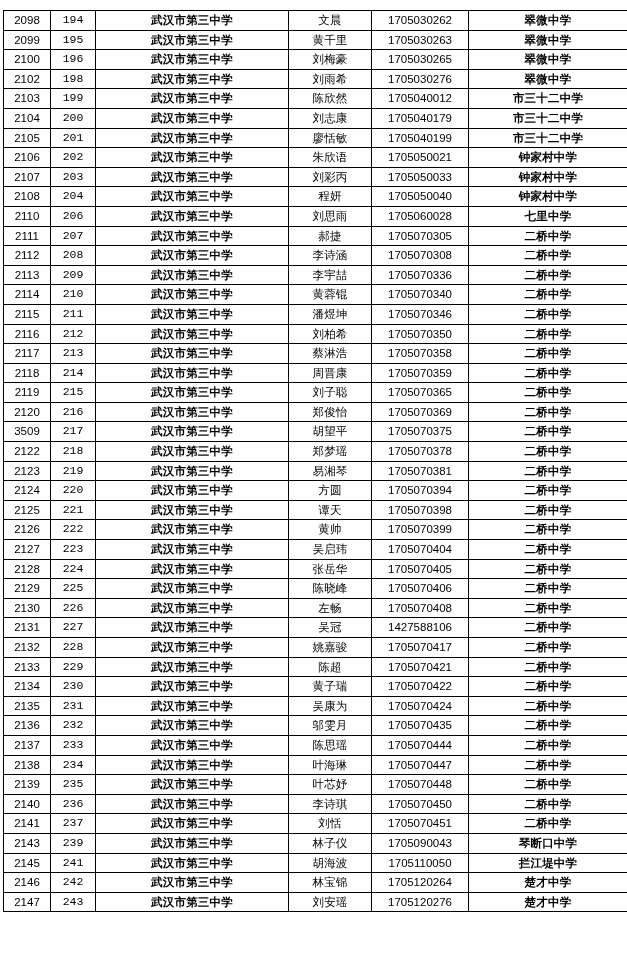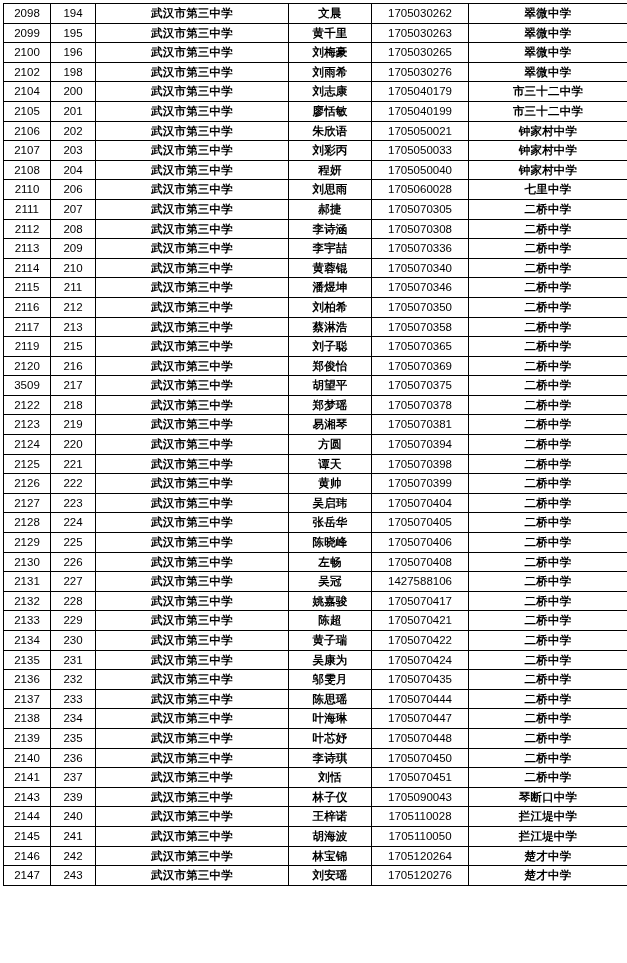--- a/index.html
+++ b/index.html
@@ -11,43 +11,43 @@
     width: 627px;
     height: 963px;
     font-family: "Liberation Sans", sans-serif;
     color: #000000;
     overflow: hidden;
   }
   .sheet {
     width: 627px;
     height: 764px;
     box-sizing: border-box;
-    padding: 3px 3px 2px 3px;
+    padding: 10px 3px 2px 3px;
   }
   table.roster {
     border-collapse: collapse;
     table-layout: fixed;
     width: 620px;
     border: 1px solid #000;
   }
   table.roster td {
     border: 1px solid #000;
     height: 18.6px;
     line-height: 18.6px;
     font-size: 11.5px;
     text-align: center;
     vertical-align: middle;
     padding: 0;
     white-space: nowrap;
     overflow: hidden;
   }
   td.c-seq      { width: 46px; }
-  td.c-num      { width: 44px; }
+  td.c-num      { width: 44px; font-family: Liberation Mono, monospace; }
   td.c-school   { width: 192px; font-weight: bold; letter-spacing: 0.2px; }
-  td.c-name     { width: 82px; font-weight: bold; letter-spacing: 0.2px; }
+  td.c-name     { width: 82px; font-weight: normal; letter-spacing: 0.2px; }
   td.c-id       { width: 96px; font-family: "Liberation Sans", sans-serif; }
   td.c-target   { width: 158px; font-weight: bold; letter-spacing: 0.2px; }
 </style>
 </head>
 <body>
 
 <div class="sheet">
   <table class="roster">
     <tbody>
         <tr>
@@ -76,20 +76,28 @@
         </tr>
         <tr>
           <td class="c-seq">2102</td>
           <td class="c-num">198</td>
           <td class="c-school">武汉市第三中学</td>
           <td class="c-name">刘雨希</td>
           <td class="c-id">1705030276</td>
           <td class="c-target">翠微中学</td>
         </tr>
         <tr>
+          <td class="c-seq">2103</td>
+          <td class="c-num">199</td>
+          <td class="c-school">武汉市第三中学</td>
+          <td class="c-name">陈欣然</td>
+          <td class="c-id">1705040012</td>
+          <td class="c-target">市三十二中学</td>
+        </tr>
+        <tr>
           <td class="c-seq">2104</td>
           <td class="c-num">200</td>
           <td class="c-school">武汉市第三中学</td>
           <td class="c-name">刘志康</td>
           <td class="c-id">1705040179</td>
           <td class="c-target">市三十二中学</td>
         </tr>
         <tr>
           <td class="c-seq">2105</td>
           <td class="c-num">201</td>
@@ -180,20 +188,28 @@
         </tr>
         <tr>
           <td class="c-seq">2117</td>
           <td class="c-num">213</td>
           <td class="c-school">武汉市第三中学</td>
           <td class="c-name">蔡淋浩</td>
           <td class="c-id">1705070358</td>
           <td class="c-target">二桥中学</td>
         </tr>
         <tr>
+          <td class="c-seq">2118</td>
+          <td class="c-num">214</td>
+          <td class="c-school">武汉市第三中学</td>
+          <td class="c-name">周晋康</td>
+          <td class="c-id">1705070359</td>
+          <td class="c-target">二桥中学</td>
+        </tr>
+        <tr>
           <td class="c-seq">2119</td>
           <td class="c-num">215</td>
           <td class="c-school">武汉市第三中学</td>
           <td class="c-name">刘子聪</td>
           <td class="c-id">1705070365</td>
           <td class="c-target">二桥中学</td>
         </tr>
         <tr>
           <td class="c-seq">2120</td>
           <td class="c-num">216</td>
@@ -370,28 +386,20 @@
           <td class="c-id">1705070451</td>
           <td class="c-target">二桥中学</td>
         </tr>
         <tr>
           <td class="c-seq">2143</td>
           <td class="c-num">239</td>
           <td class="c-school">武汉市第三中学</td>
           <td class="c-name">林子仪</td>
           <td class="c-id">1705090043</td>
           <td class="c-target">琴断口中学</td>
-        </tr>
-        <tr>
-          <td class="c-seq">2144</td>
-          <td class="c-num">240</td>
-          <td class="c-school">武汉市第三中学</td>
-          <td class="c-name">王梓诺</td>
-          <td class="c-id">1705110028</td>
-          <td class="c-target">拦江堤中学</td>
         </tr>
         <tr>
           <td class="c-seq">2145</td>
           <td class="c-num">241</td>
           <td class="c-school">武汉市第三中学</td>
           <td class="c-name">胡海波</td>
           <td class="c-id">1705110050</td>
           <td class="c-target">拦江堤中学</td>
         </tr>
         <tr>

